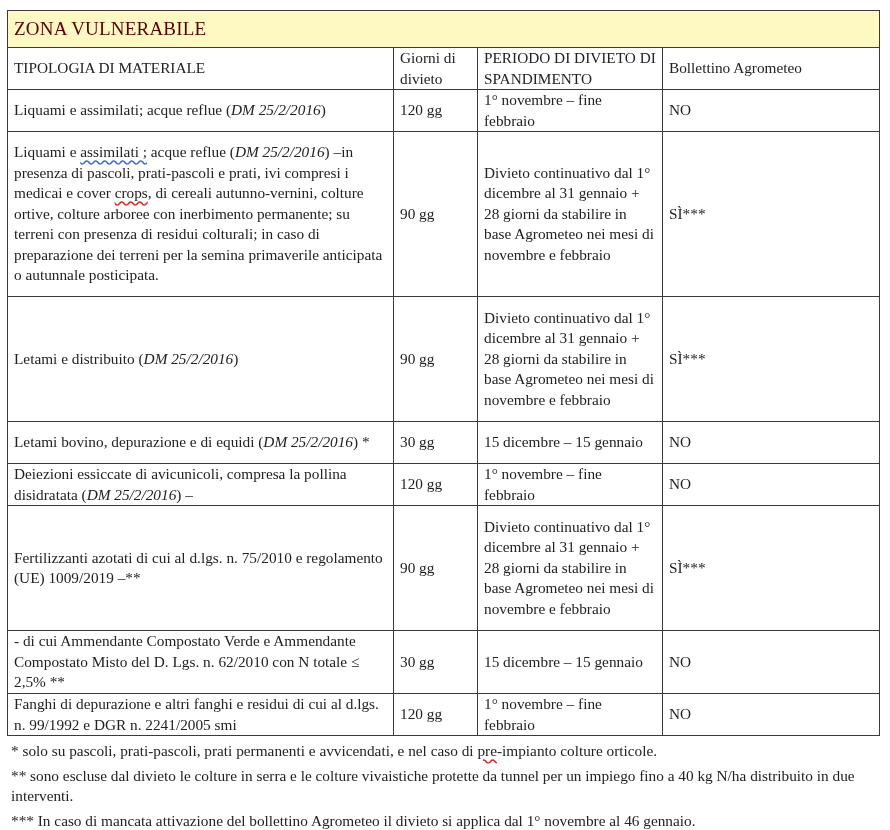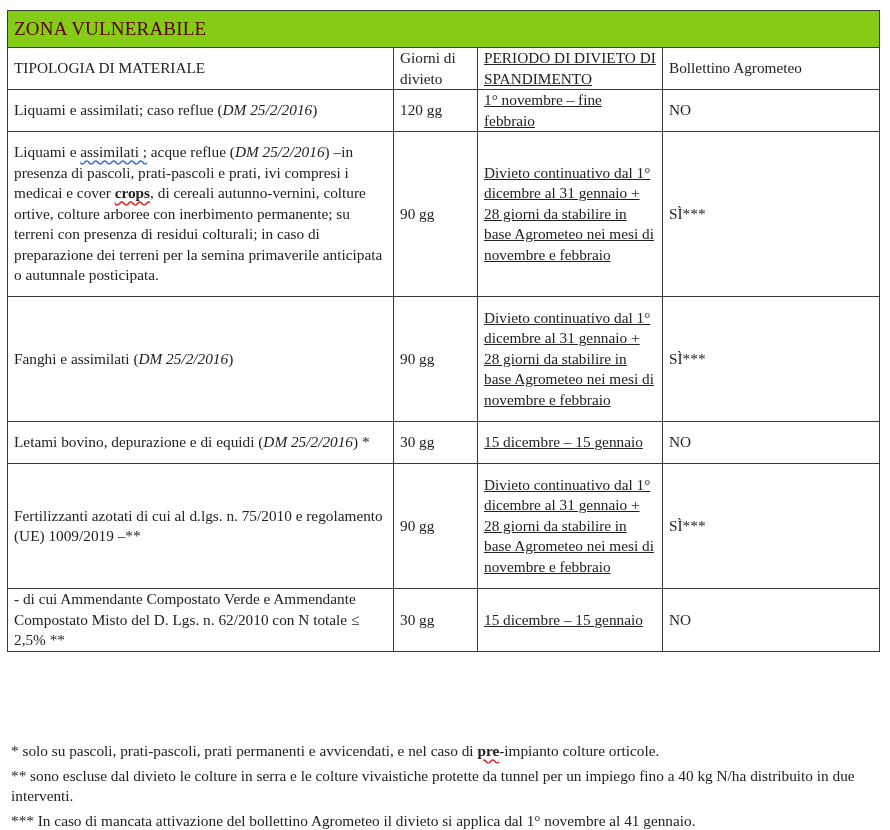--- a/index.html
+++ b/index.html
@@ -16,45 +16,45 @@
       table-layout: fixed;
       font-size: 15.3px;
       line-height: 20.5px;
     }
     table.rules td {
       border: 1.3px solid #3a3a3a;
       padding: 0 6px 0 6px;
       vertical-align: middle;
     }
     .title-row td {
-      background: #84cc16;
+      background: #fef9c3;
       color: #5a0000;
       font-size: 19px;
       height: 36px;
       padding-left: 5px;
       letter-spacing: 0.2px;
       border-color: #222222;
     }
     .hdr td { height: 40px; }
     .col1 { width: 386px; }
     .col2 { width: 84px; }
     .col3 { width: 185px; }
     .col4 { width: auto; }
     td.days { padding-left: 11px; margin-left: 40px; }
-    td.period { padding-left: 9px; text-decoration: underline; }
+    td.period { padding-left: 9px; }
     td.boll { padding-left: 9px; }
     .r1 td { height: 41px; }
     .r2 td { height: 164px; }
     .r3 td { height: 124px; }
     .r4 td { height: 41px; }
     .r5 td { height: 41px; }
     .r6 td { height: 124px; }
     .r7 td { height: 62px; }
     .r8 td { height: 41px; }
-    .spell { text-decoration: underline wavy #d42a2a; text-underline-offset: 2px; font-weight: bold; }
+    .spell { text-decoration: underline wavy #d42a2a; text-underline-offset: 2px; }
     .spell-blue { text-decoration: underline wavy #3a6fd6; text-underline-offset: 2px; }
     .notes {
       position: absolute; left: 7px; top: 737px; width: 880px;
       font-size: 15.3px; line-height: 20.5px; color: #222222;
     }
     .notes p { margin: 4px; }
   </style>
 </head>
 <body>
 
@@ -71,63 +71,75 @@
       <td colspan="4">ZONA VULNERABILE</td>
     </tr>
     <tr class="hdr">
       <td>TIPOLOGIA DI MATERIALE</td>
       <td class="days">Giorni di divieto</td>
       <td class="period">PERIODO DI DIVIETO DI SPANDIMENTO</td>
       <td class="boll">Bollettino Agrometeo</td>
     </tr>
 
     <tr class="r1">
-      <td><span>Liquami e assimilati; caso reflue (</span><i>DM 25/2/2016</i><span>)</span></td>
+      <td><span>Liquami e assimilati; acque reflue (</span><i>DM 25/2/2016</i><span>)</span></td>
       <td class="days">120 gg</td>
       <td class="period">1° novembre – fine febbraio</td>
       <td class="boll">NO</td>
     </tr>
 
     <tr class="r2">
       <td><span>Liquami e </span><span class="spell-blue">assimilati ;</span><span> acque reflue (</span><i>DM 25/2/2016</i><span>) –in presenza di pascoli, prati-pascoli e prati, ivi compresi i medicai e cover </span><span class="spell">crops</span><span>, di cereali autunno-vernini, colture ortive, colture arboree con inerbimento permanente; su terreni con presenza di residui colturali; in caso di preparazione dei terreni per la semina primaverile anticipata o autunnale posticipata.</span></td>
       <td class="days">90 gg</td>
       <td class="period">Divieto continuativo dal 1° dicembre al 31 gennaio + 28 giorni da stabilire in base Agrometeo nei mesi di novembre e febbraio</td>
       <td class="boll">SÌ***</td>
     </tr>
 
     <tr class="r3">
-      <td><span>Fanghi e assimilati (</span><i>DM 25/2/2016</i><span>)</span></td>
+      <td><span>Letami e distribuito (</span><i>DM 25/2/2016</i><span>)</span></td>
       <td class="days">90 gg</td>
       <td class="period">Divieto continuativo dal 1° dicembre al 31 gennaio + 28 giorni da stabilire in base Agrometeo nei mesi di novembre e febbraio</td>
       <td class="boll">SÌ***</td>
     </tr>
 
     <tr class="r4">
       <td><span>Letami bovino, depurazione e di equidi (</span><i>DM 25/2/2016</i><span>) *</span></td>
       <td class="days">30 gg</td>
       <td class="period">15 dicembre – 15 gennaio</td>
       <td class="boll">NO</td>
     </tr>
 
+    <tr class="r5">
+      <td><span>Deiezioni essiccate di avicunicoli, compresa la pollina disidratata (</span><i>DM 25/2/2016</i><span>) –</span></td>
+      <td class="days">120 gg</td>
+      <td class="period">1° novembre – fine febbraio</td>
+      <td class="boll">NO</td>
+    </tr>
 
     <tr class="r6">
       <td>Fertilizzanti azotati di cui al d.lgs. n. 75/2010 e regolamento (UE) 1009/2019 –**</td>
       <td class="days">90 gg</td>
       <td class="period">Divieto continuativo dal 1° dicembre al 31 gennaio + 28 giorni da stabilire in base Agrometeo nei mesi di novembre e febbraio</td>
       <td class="boll">SÌ***</td>
     </tr>
 
     <tr class="r7">
       <td><span>- di cui Ammendante Compostato Verde e Ammendante Compostato Misto del D. Lgs. n. 62/2010 con N totale </span><span>≤</span><span> 2,5% **</span></td>
       <td class="days">30 gg</td>
       <td class="period">15 dicembre – 15 gennaio</td>
       <td class="boll">NO</td>
     </tr>
 
+    <tr class="r8">
+      <td>Fanghi di depurazione e altri fanghi e residui di cui al d.lgs. n. 99/1992 e DGR n. 2241/2005 smi</td>
+      <td class="days">120 gg</td>
+      <td class="period">1° novembre – fine febbraio</td>
+      <td class="boll">NO</td>
+    </tr>
   </tbody>
     </table>
 
   <div class="notes">
     <p><span>* solo su pascoli, prati-pascoli, prati permanenti e avvicendati, e nel caso di </span><span class="spell">pre</span><span>-impianto colture orticole.</span></p>
     <p>** sono escluse dal divieto le colture in serra e le colture vivaistiche protette da tunnel per un impiego fino a 40 kg N/ha distribuito in due interventi.</p>
-    <p>*** In caso di mancata attivazione del bollettino Agrometeo il divieto si applica dal 1° novembre al 41 gennaio.</p>
+    <p>*** In caso di mancata attivazione del bollettino Agrometeo il divieto si applica dal 1° novembre al 46 gennaio.</p>
   </div>
 </div>
 
 </body></html>

